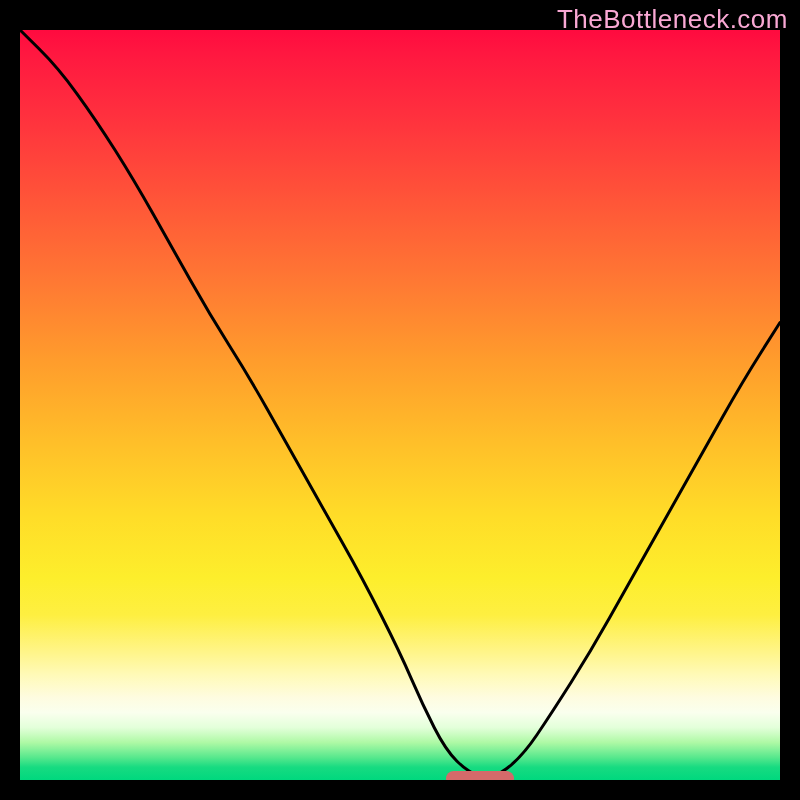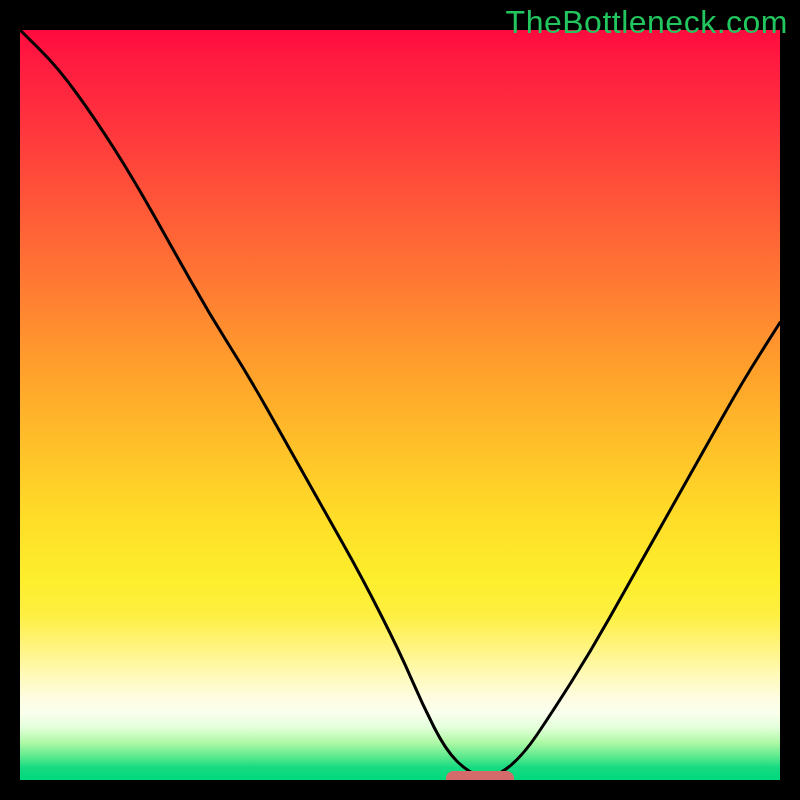--- a/index.html
+++ b/index.html
@@ -14,22 +14,22 @@
   .frame {
     position: relative;
     width: 800px;
     height: 800px;
     background: #000;
   }
   .watermark {
     position: absolute;
     top: 4px;
     right: 12px;
-    color: #22c55e;
-    font-size: 32px;
+    color: #f9a8d4;
+    font-size: 26px;
     font-weight: 500;
     letter-spacing: 0.5px;
     z-index: 10;
     user-select: none;
   }
   .plot-area {
     position: absolute;
     left: 20px;
     top: 30px;
     width: 760px;

